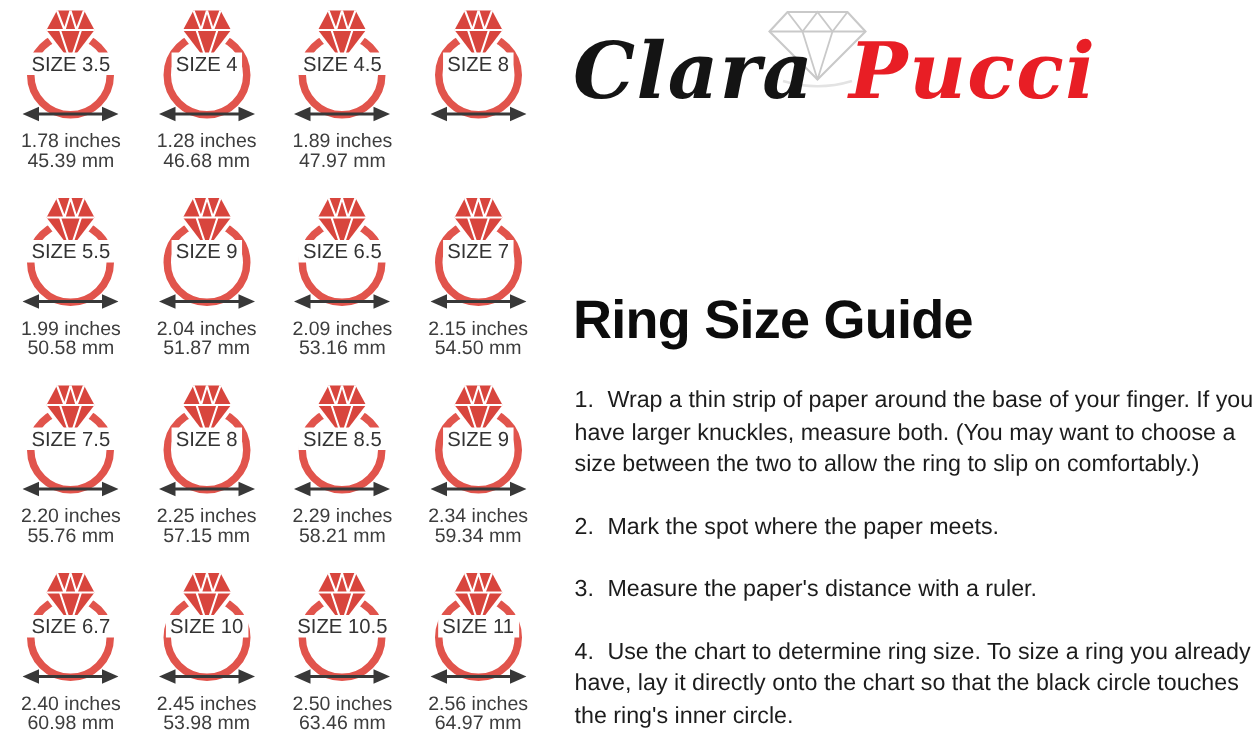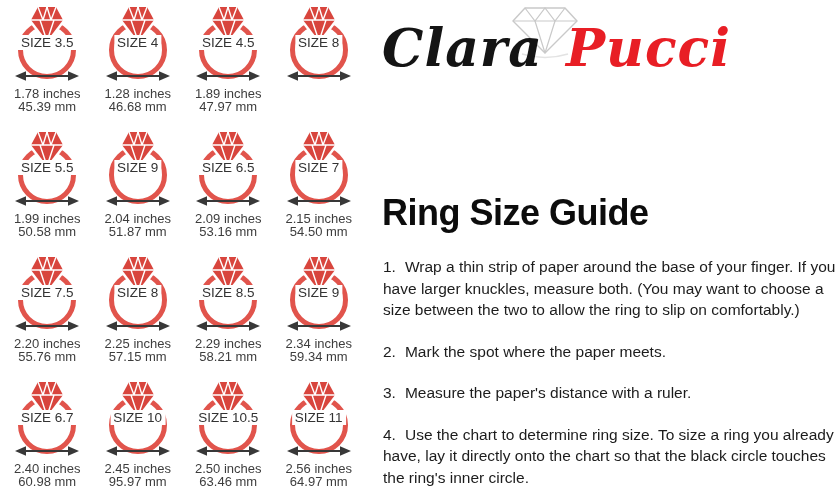--- a/index.html
+++ b/index.html
@@ -323,21 +323,21 @@
         <path class="ring-diamond-facets" stroke-width="1.4" d="M29,20 L61,20 M36,7 L41,20 M45,7 L41,20 M45,7 L49,20 M54,7 L49,20 M38,20 L45,41 M52,20 L45,41"></path>
       </svg>
       <span class="size-label">SIZE 10</span>
       <svg class="arrow-svg" width="64" height="14" viewBox="0 0 64 14" aria-hidden="true">
         <line class="arrow-line" x1="6" y1="7" x2="58" y2="7" stroke-width="2"></line>
         <polygon class="arrow-head" points="0,7 11,2.2 11,11.8"></polygon>
         <polygon class="arrow-head" points="64,7 53,2.2 53,11.8"></polygon>
       </svg>
       <div class="measure">
         <span>2.45 inches</span>
-        <span>95.97 mm</span>
+        <span>53.98 mm</span>
       </div>
     </div>
 
     <div class="ring-cell">
       <svg class="ring-svg" width="90" height="82" viewBox="0 0 90 82" aria-hidden="true">
         <circle class="ring-circle" cx="45" cy="50" r="26.5" stroke-width="5"></circle>
         <polygon class="ring-diamond-halo" points="29,20 36,7 54,7 61,20 45,41" stroke-width="5" stroke-linejoin="round"></polygon>
         <polygon class="ring-diamond" points="29,20 36,7 54,7 61,20 45,41"></polygon>
         <path class="ring-diamond-facets" stroke-width="1.4" d="M29,20 L61,20 M36,7 L41,20 M45,7 L41,20 M45,7 L49,20 M54,7 L49,20 M38,20 L45,41 M52,20 L45,41"></path>
       </svg>

